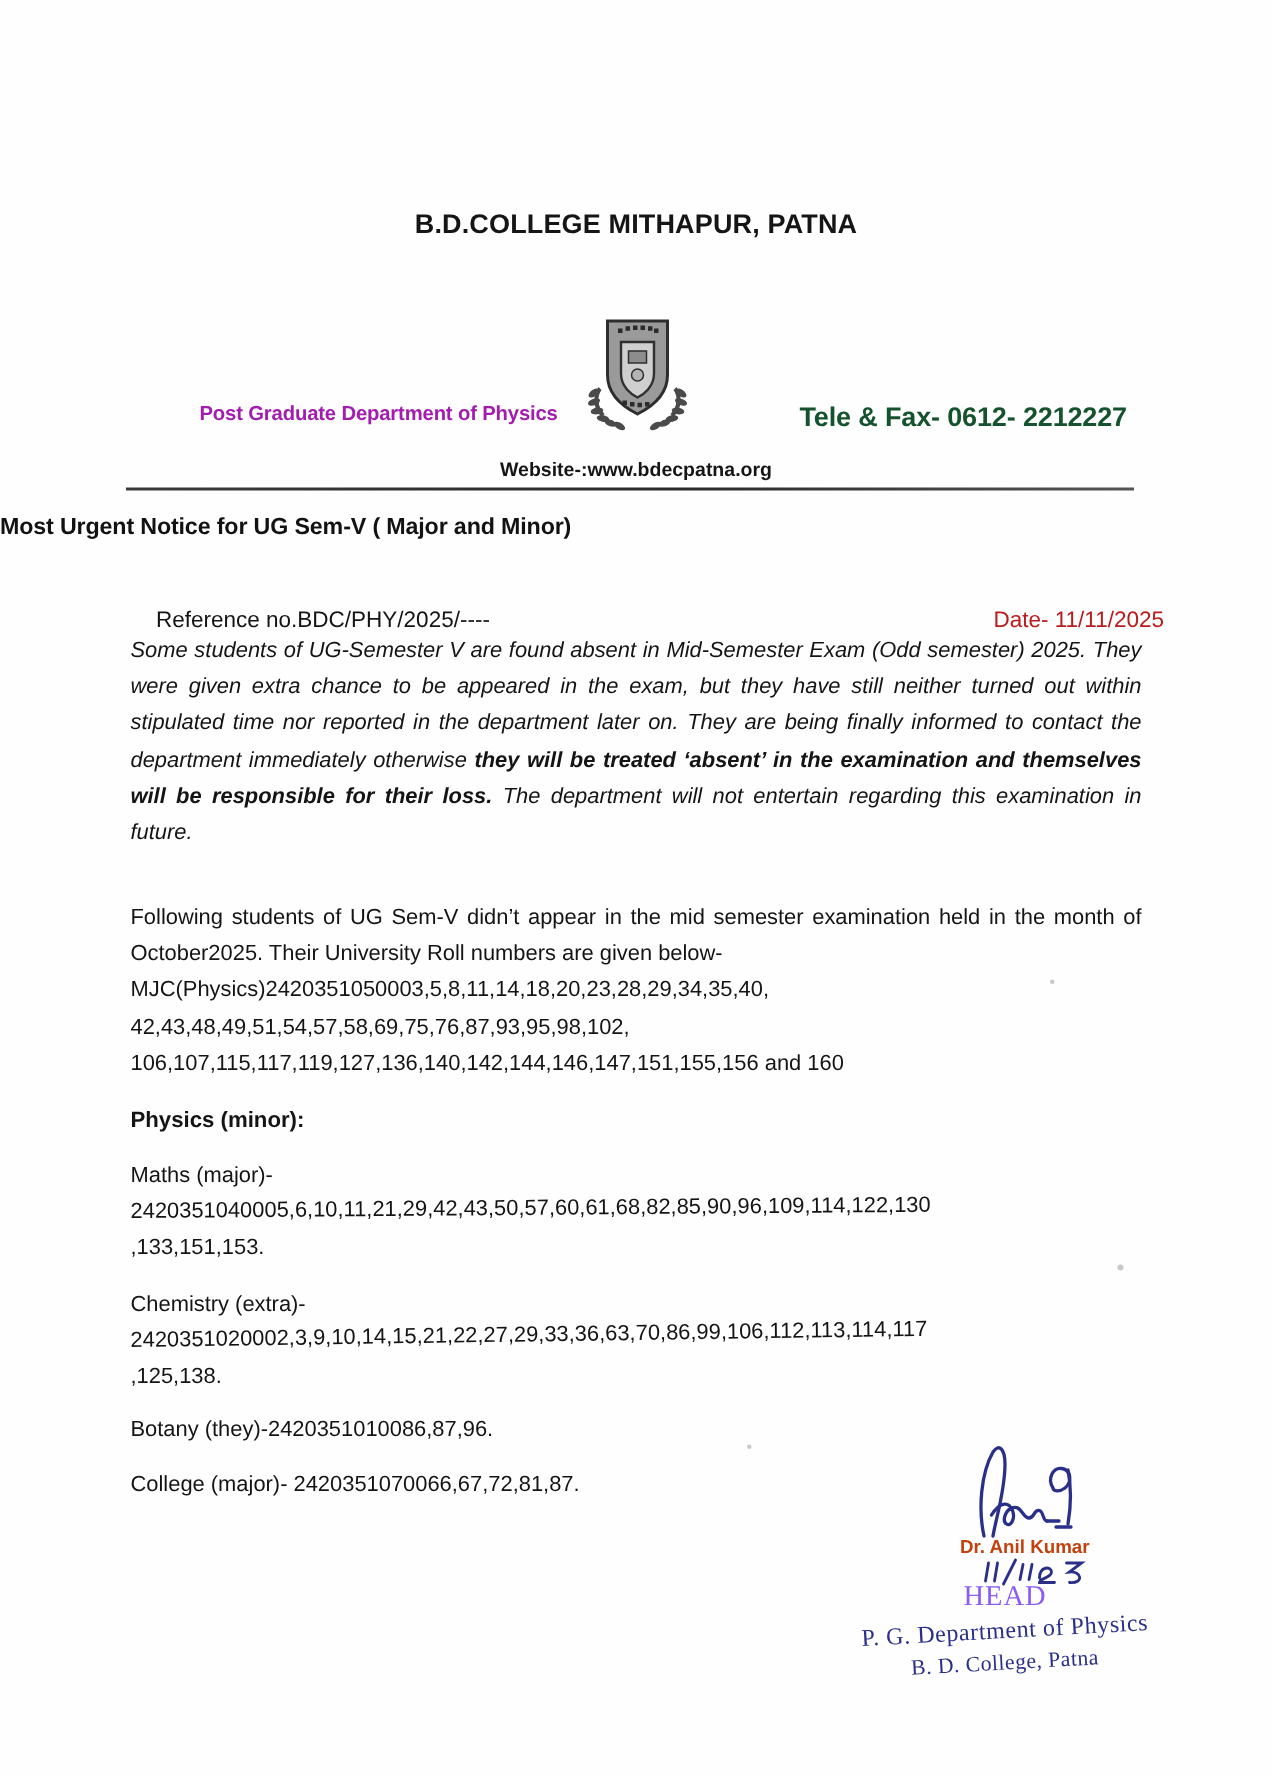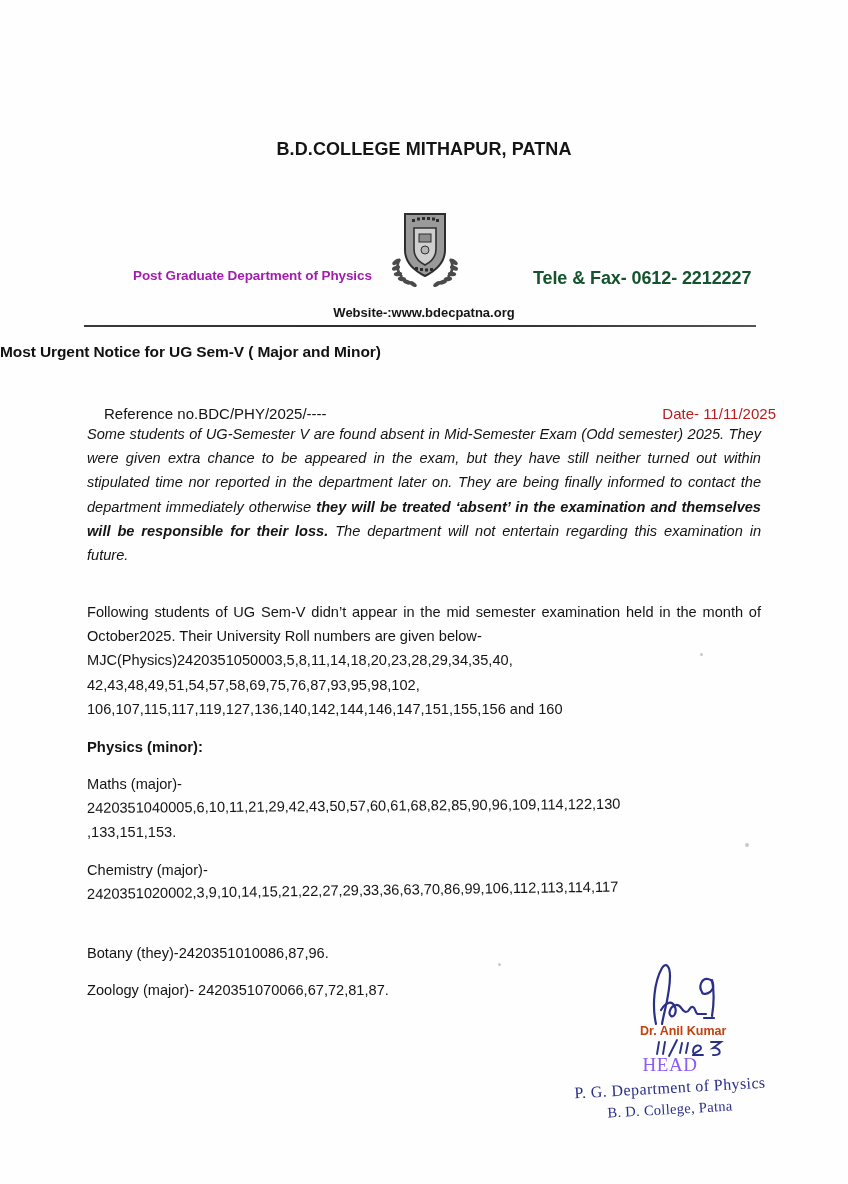--- a/index.html
+++ b/index.html
@@ -318,27 +318,28 @@
 
   <div class="body-block" id="minor-head">Physics (minor):</div>
 
   <div class="body-block" id="maths-block">
     <span class="subj-label">Maths (major)-</span>
     <span class="rollline skew-a">2420351040005,6,10,11,21,29,42,43,50,57,60,61,68,82,85,90,96,109,114,122,130</span>
     <span class="subj-label rollline">,133,151,153.</span>
   </div>
 
   <div class="body-block" id="chem-block">
-    <span class="subj-label">Chemistry (major)-</span>
+    <span class="subj-label">Chemistry (extra)-</span>
     <span class="rollline skew-b">2420351020002,3,9,10,14,15,21,22,27,29,33,36,63,70,86,99,106,112,113,114,117</span>
+    <span class="subj-label rollline">,125,138.</span>
   </div>
 
   <div class="body-block" id="botany-line">Botany (they)-2420351010086,87,96.</div>
 
-  <div class="body-block" id="zoology-line">Zoology (major)- 2420351070066,67,72,81,87.</div>
+  <div class="body-block" id="zoology-line">College (major)- 2420351070066,67,72,81,87.</div>
 
   <div class="sig-wrap">
 
     <div class="sig-mark">
       <svg viewBox="0 0 90 70" width="90" height="70" aria-hidden="true">
         <g fill="none" stroke="#2a2f88" stroke-width="2.2" stroke-linecap="round">
           <path d="M8 62 C4 44, 6 20, 14 6 C18 0, 22 4, 22 14 C22 32, 16 50, 14 62"></path>
           <path d="M13 48 C18 40, 24 38, 27 45 C29 50, 26 56, 23 54 C20 52, 22 44, 28 43
                    C33 42, 34 50, 38 50 C42 50, 41 44, 45 45 C48 46, 47 52, 50 52"></path>
           <path d="M50 52 L58 52"></path>

